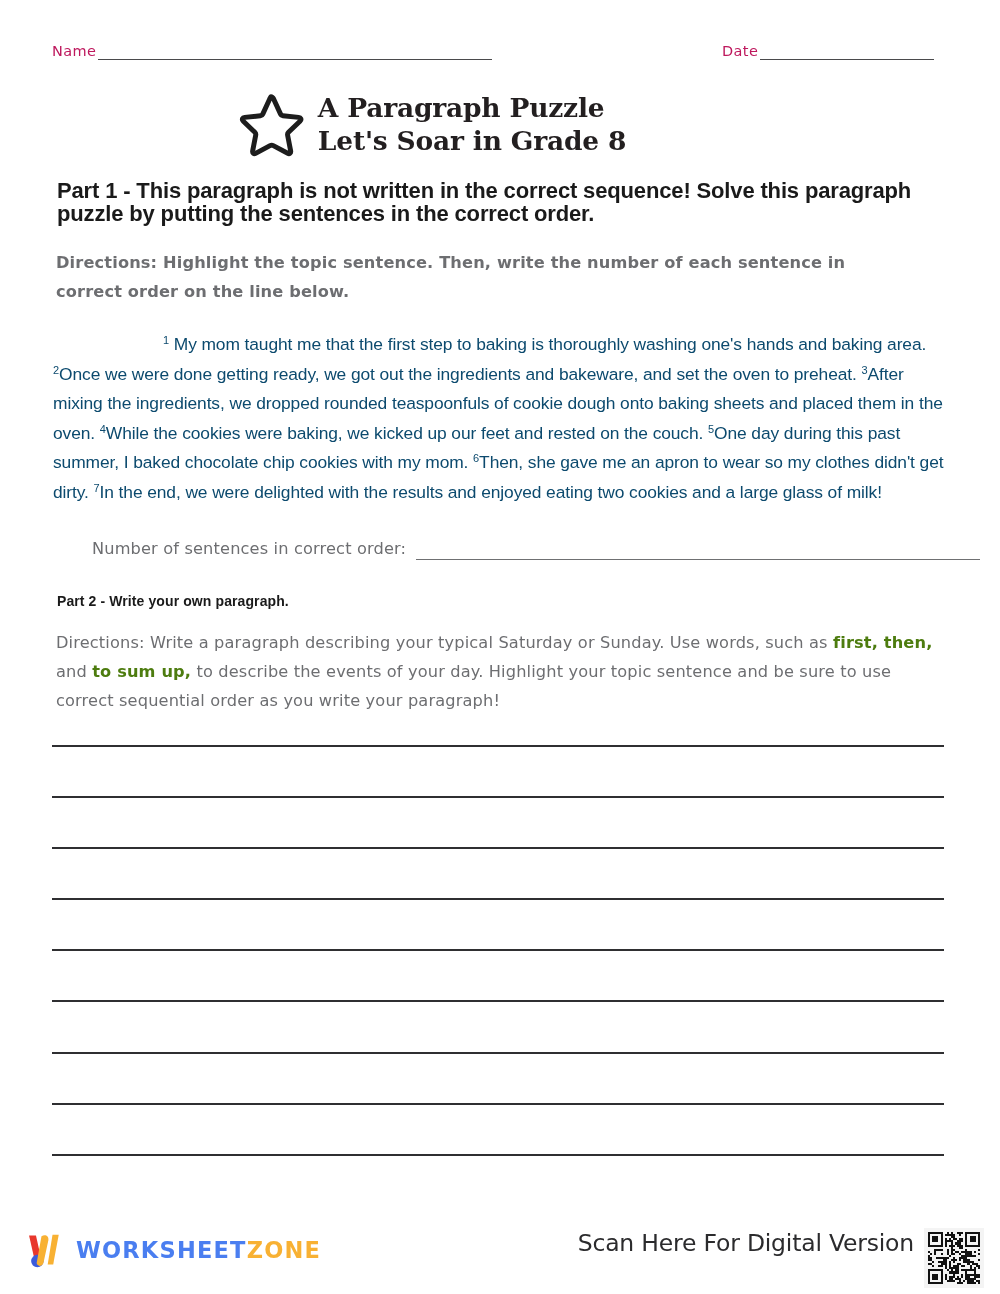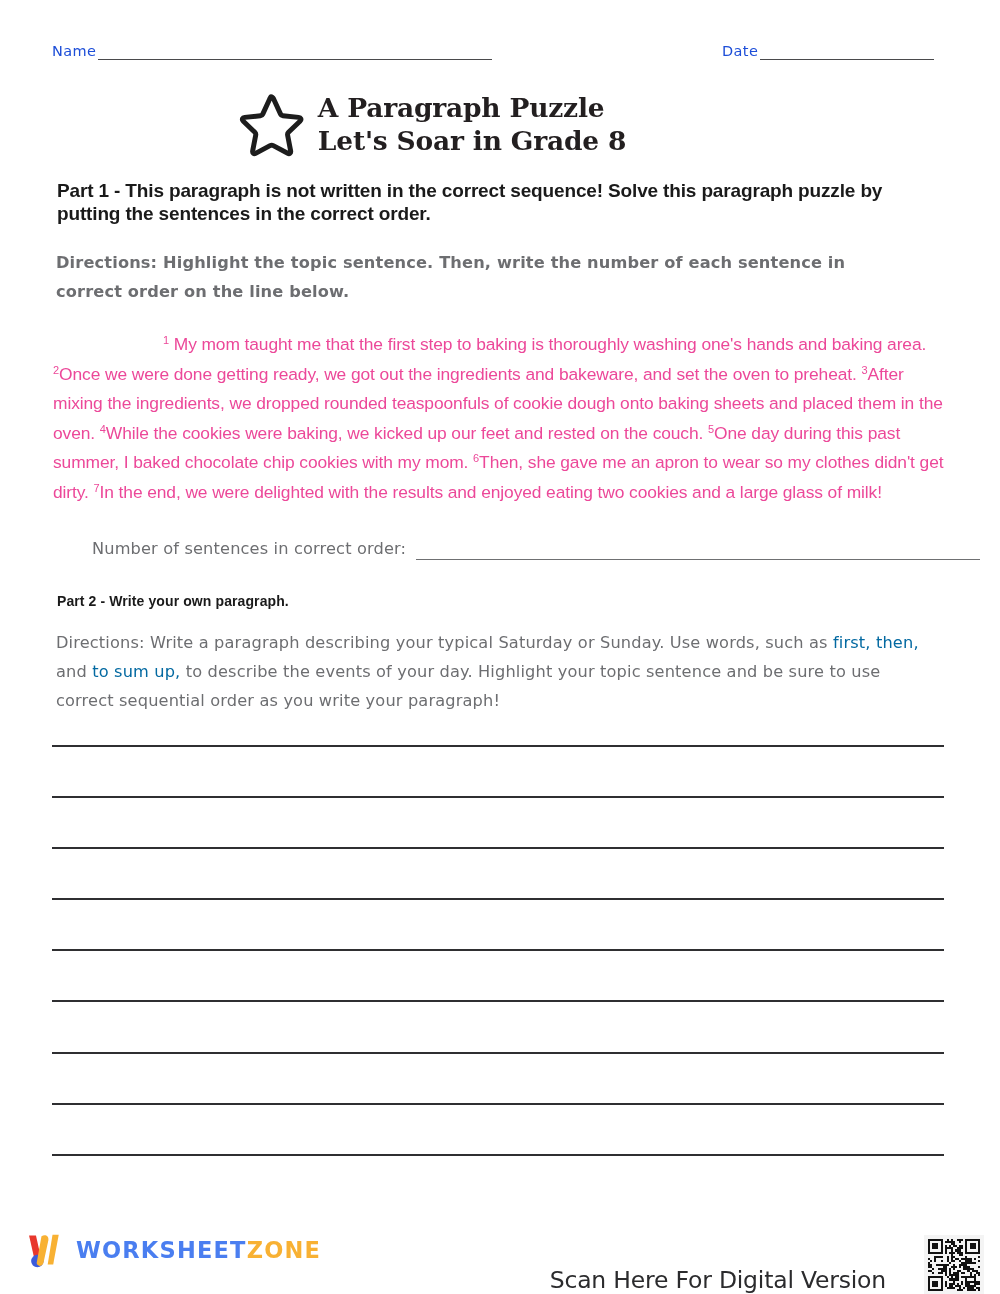--- a/index.html
+++ b/index.html
@@ -42,21 +42,21 @@
     position: absolute;
     left: 722px;
     top: 0;
     display: flex;
     align-items: flex-end;
     width: 212px;
   }
   .field-label {
     font-family: "DejaVu Sans", sans-serif;
     font-size: 14.5px;
-    color: #1d4ed8;
+    color: #be185d;
     letter-spacing: 0.4px;
     white-space: nowrap;
     line-height: 18px;
   }
   .field-rule {
     flex: 1 1 auto;
     border-bottom: 1.6px solid #4a4a4c;
     margin-left: 2px;
     height: 14px;
   }
@@ -86,21 +86,21 @@
     color: #231f20;
     letter-spacing: -0.2px;
     white-space: nowrap;
   }
 
   
   .part-heading {
     position: absolute;
     font-family: "Liberation Sans", sans-serif;
     font-weight: bold;
-    font-size: 19px;
+    font-size: 22px;
     line-height: 23px;
     color: #1a1a1a;
     letter-spacing: -0.15px;
   }
   #part1-heading {
     left: 57px;
     top: 179px;
     width: 884px;
   }
   #part2-heading {
@@ -125,34 +125,34 @@
     top: 248px;
     width: 850px;
     font-weight: bold;
   }
   #directions2 {
     left: 56px;
     top: 628px;
     width: 886px;
   }
   .directions b {
-    color: #0369a1;
-    font-weight: normal;
+    color: #4d7c0f;
+    font-weight: bold;
   }
 
   
   #puzzle-paragraph {
     position: absolute;
     left: 53px;
     top: 330px;
     width: 893px;
     font-family: "Liberation Sans", sans-serif;
     font-size: 17.4px;
     line-height: 29.6px;
-    color: #ec4899;
+    color: #0c4a6e;
     text-indent: 110px;
     text-align: left;
     letter-spacing: -0.1px;
   }
   #puzzle-paragraph sup {
     font-size: 11px;
     vertical-align: 0.55em;
     line-height: 0;
   }
 
@@ -220,24 +220,23 @@
     font-size: 22.5px;
     letter-spacing: 1.2px;
     white-space: nowrap;
   }
   .logo-worksheet { color: #4a7ef0; }
   .logo-zone { color: #f8b133; }
 
   .scan-group {
     position: absolute;
     right: 16px;
-    top: 13px;
+    top: 6px;
     display: flex;
-    align-items: flex-end;
-    gap: 28px;
+    align-items: flex-start;
   }
   .scan-text {
     font-family: "DejaVu Sans", sans-serif;
     font-size: 23.5px;
     color: #2b2b2d;
     letter-spacing: -0.2px;
     white-space: nowrap;
     margin-right: 10px;
     line-height: 30px;
   }

